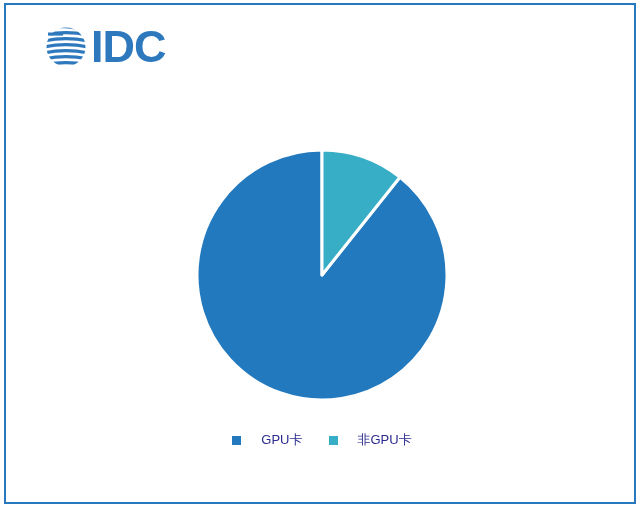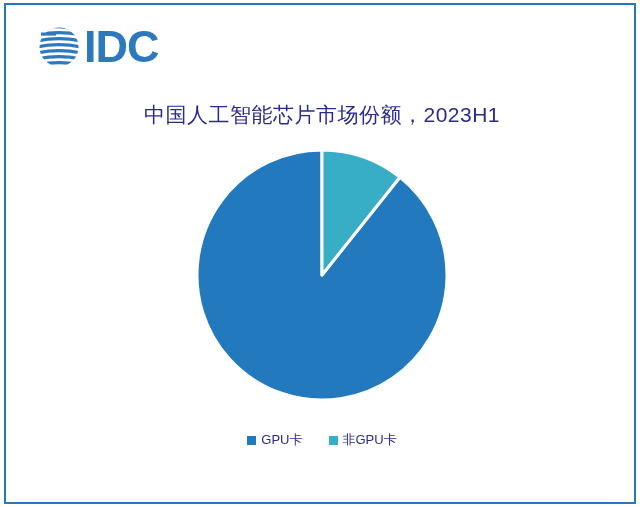--- a/index.html
+++ b/index.html
@@ -29,21 +29,21 @@
     width: 632px;
     height: 501px;
     box-sizing: border-box;
     border: 2px solid #2878BE;
     background: #ffffff;
   }
 
   
   #logo {
     position: absolute;
-    left: 30px;
+    left: 37px;
     top: 18px;
     height: 48px;
     display: flex;
     align-items: center;
   }
   #logo-mark {
     width: 46px;
     height: 46px;
     flex: 0 0 auto;
   }
@@ -90,21 +90,21 @@
     top: 428px;
     width: 632px;
     display: flex;
     justify-content: center;
     align-items: center;
     gap: 26px;
   }
   .legend-item {
     display: flex;
     align-items: center;
-    gap: 5px;
+    gap: 20px;
   }
   .legend-swatch {
     width: 9px;
     height: 9px;
     display: inline-block;
   }
   .legend-label {
     font-size: 13px;
     color: #2B2B8F;
     line-height: 14px;
@@ -141,21 +141,20 @@
             <path d="M -3 29.0 C 8 23.6 38 23.6 49 29.0 L 49 32.2 C 38 26.8 8 26.8 -3 32.2 Z"></path>
             <path d="M -3 35.0 C 8 29.6 38 29.6 49 35.0 L 49 38.2 C 38 32.8 8 32.8 -3 38.2 Z"></path>
             <path d="M -3 41.0 C 8 35.6 38 35.6 49 41.0 L 49 44.2 C 38 38.8 8 38.8 -3 44.2 Z"></path>
           </g>
           <path d="M 5.0 8.5 L 20.0 8.5 L 20.0 11.6 L 5.0 11.6 Z" fill="#2E79BE"></path>
         </svg>
       </span>
       <span id="logo-text" style="color: rgb(46, 121, 190);">IDC</span>
     </div>
 
-    <div id="chart-title">中国人工智能芯片市场份额，2023H1</div>
 
     <div id="pie-area">
       <svg id="pie-svg" width="260" height="260" viewBox="0 0 260 260" xmlns="http://www.w3.org/2000/svg">
 
         <path id="slice-0" fill="#2279BE" stroke="#FFFFFF" stroke-width="3" stroke-linejoin="round" d="M 130 130 L 130.00 5.00 A 125 125 0 1 0 207.85 32.20 Z"></path>
 
         <path id="slice-1" fill="#37AEC5" stroke="#FFFFFF" stroke-width="3" stroke-linejoin="round" d="M 130 130 L 207.85 32.20 A 125 125 0 0 0 130.00 5.00 Z"></path>
       </svg>
     </div>
 

